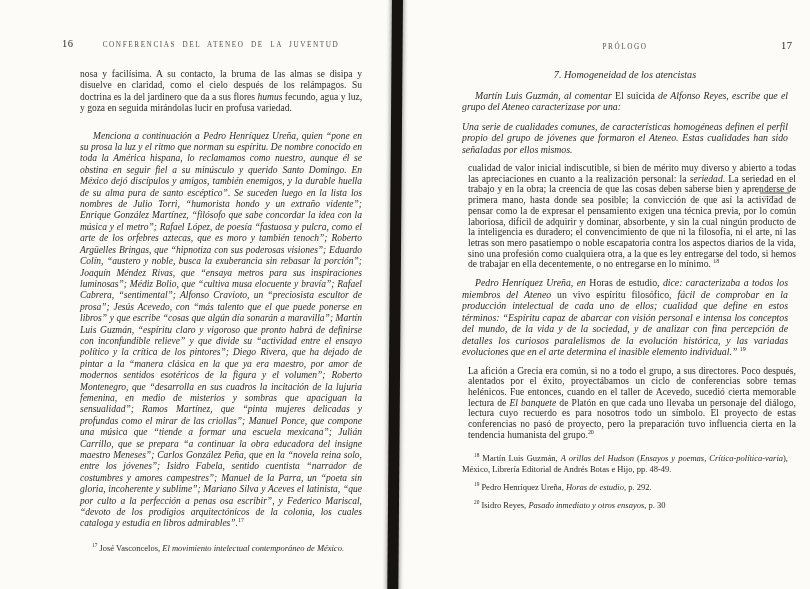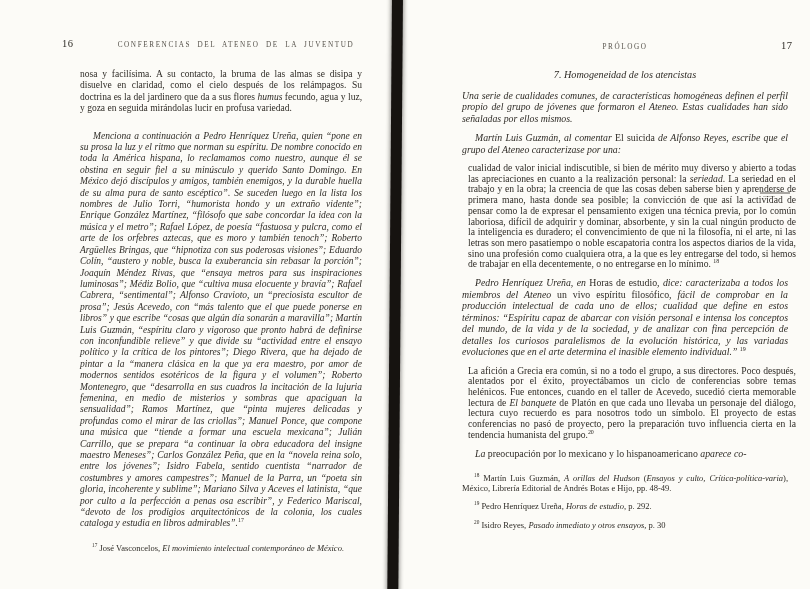--- a/index.html
+++ b/index.html
@@ -20,21 +20,21 @@
     background:var(--gutter);
     transform:rotate(0.45deg);transform-origin:top center;
     box-shadow:0 0 4px 1px rgba(20,18,14,.45);
   }
   .folio{position:absolute;font-size:10.5px;letter-spacing:.5px;}
   .running{
     position:absolute;font-size:7.2px;letter-spacing:1.6px;word-spacing:3px;
     color:var(--faded);text-align:center;white-space:nowrap;
   }
   .folio-left{left:62px;top:38px;}
-  .running-left{left:72px;top:41px;width:298px;padding-left:15px;}
+  .running-left{left:72px;top:41px;width:298px;}
   .folio-right{left:357px;top:40px;}
   .running-right{left:30px;top:43px;width:342px;}
 
   .body-left{
     position:absolute;left:72px;top:61px;width:298px;
     font-size:9.5px;line-height:11.4px;text-align:justify;
   }
   .body-right{
     position:absolute;left:30px;top:59px;width:342px;
     font-size:9.8px;line-height:11.5px;text-align:justify;
@@ -75,25 +75,24 @@
 
 <div class="gutter"></div>
 
 <div class="page page-right">
   <div class="running running-right">PRÓLOGO</div>
   <div class="folio folio-right">17</div>
   <div class="pencil-mark m1"></div>
   <div class="pencil-mark m2"></div>
   <div class="body-right">
     <p class="heading">7. Homogeneidad de los atencistas</p>
+    <p class="p-italic indent"><span class="">Martín Luis Guzmán, al comentar </span><span class="seg-r">El suicida</span><span class=""> de Alfonso Reyes, escribe que el grupo del Ateneo caracterizase por una:</span></p>
     <p class="p-italic"><span class="">Una serie de cualidades comunes, de características homogéneas definen el perfil propio del grupo de jóvenes que formaron el Ateneo. Estas cualidades han sido señaladas por ellos mismos.</span></p>
-    <p class="p-italic indent"><span class="">Martín Luis Guzmán, al comentar </span><span class="seg-r">El suicida</span><span class=""> de Alfonso Reyes, escribe que el grupo del Ateneo caracterizase por una:</span></p>
     <p class="quote p-roman"><span class="">cualidad de valor inicial indiscutible, si bien de mérito muy diverso y abierto a todas las apreciaciones en cuanto a la realización personal: la </span><span class="seg-i">seriedad</span><span class="">. La seriedad en el trabajo y en la obra; la creencia de que las cosas deben saberse bien y aprenderse de primera mano, hasta donde sea posible; la convicción de que así la actividad de pensar como la de expresar el pensamiento exigen una técnica previa, por lo común laboriosa, difícil de adquirir y dominar, absorbente, y sin la cual ningún producto de la inteligencia es duradero; el convencimiento de que ni la filosofía, ni el arte, ni las letras son mero pasatiempo o noble escapatoria contra los aspectos diarios de la vida, sino una profesión como cualquiera otra, a la que es ley entregarse del todo, si hemos de trabajar en ella decentemente, o no entregarse en lo mínimo. </span><sup class="seg-sup">18</sup></p>
     <p class="p-italic indent mt-s"><span class="">Pedro Henríquez Ureña, en </span><span class="seg-r">Horas de estudio</span><span class="">, dice: caracterizaba a todos los miembros del Ateneo </span><span class="seg-r">un vivo espíritu filosófico</span><span class="">, fácil de comprobar en la producción intelectual de cada uno de ellos; cualidad que define en estos términos: “Espíritu capaz de abarcar con visión personal e intensa los conceptos del mundo, de la vida y de la sociedad, y de analizar con fina percepción de detalles los curiosos paralelismos de la evolución histórica, y las variadas evoluciones que en el arte determina el inasible elemento individual.” </span><sup class="seg-sup">19</sup></p>
     <p class="quote p-roman"><span class="">La afición a Grecia era común, si no a todo el grupo, a sus directores. Poco después, alentados por el éxito, proyectábamos un ciclo de conferencias sobre temas helénicos. Fue entonces, cuando en el taller de Acevedo, sucedió cierta memorable lectura de </span><span class="seg-i">El banquete</span><span class=""> de Platón en que cada uno llevaba un personaje del diálogo, lectura cuyo recuerdo es para nosotros todo un símbolo. El proyecto de estas conferencias no pasó de proyecto, pero la preparación tuvo influencia cierta en la tendencia humanista del grupo.</span><sup class="seg-sup">20</sup></p>
-    <p class="p-roman indent"><span class="seg-i">La </span><span class="seg-r">preocupación por lo mexicano y lo hispanoamericano </span><span class="seg-i">aparece co-</span></p>
     <div class="footnotes">
-      <p><sup class="seg-sup">18</sup><span class=""> Martín Luis Guzmán, </span><span class="seg-i">A orillas del Hudson</span><span class=""> (</span><span class="seg-i">Ensayos y culto, Crítica-política-varia</span><span class="">), México, Librería Editorial de Andrés Botas e Hijo, pp. 48-49.</span></p>
+      <p><sup class="seg-sup">18</sup><span class=""> Martín Luis Guzmán, </span><span class="seg-i">A orillas del Hudson</span><span class=""> (</span><span class="seg-i">Ensayos y poemas, Crítica-política-varia</span><span class="">), México, Librería Editorial de Andrés Botas e Hijo, pp. 48-49.</span></p>
       <p><sup class="seg-sup">19</sup><span class=""> Pedro Henríquez Ureña, </span><span class="seg-i">Horas de estudio</span><span class="">, p. 292.</span></p>
       <p><sup class="seg-sup">20</sup><span class=""> Isidro Reyes, </span><span class="seg-i">Pasado inmediato y otros ensayos</span><span class="">, p. 30</span></p>
     </div>
   </div>
 </div>
 
 </body></html>

